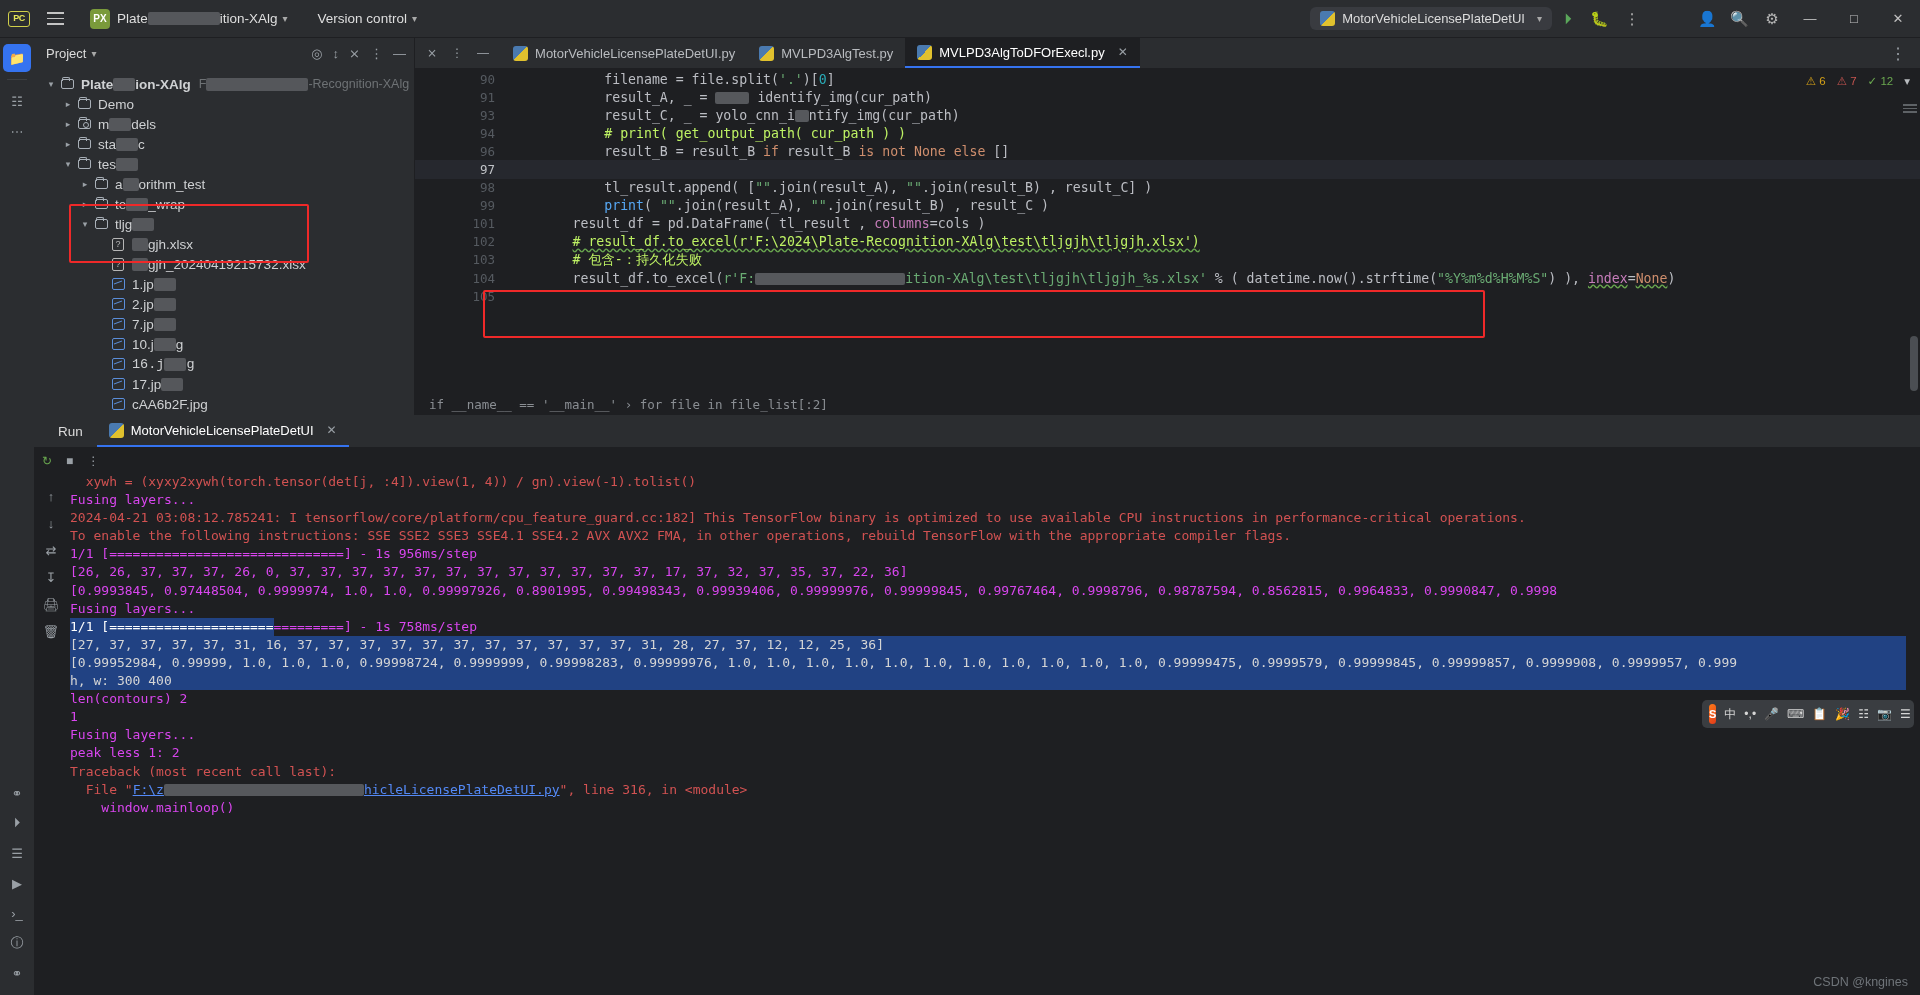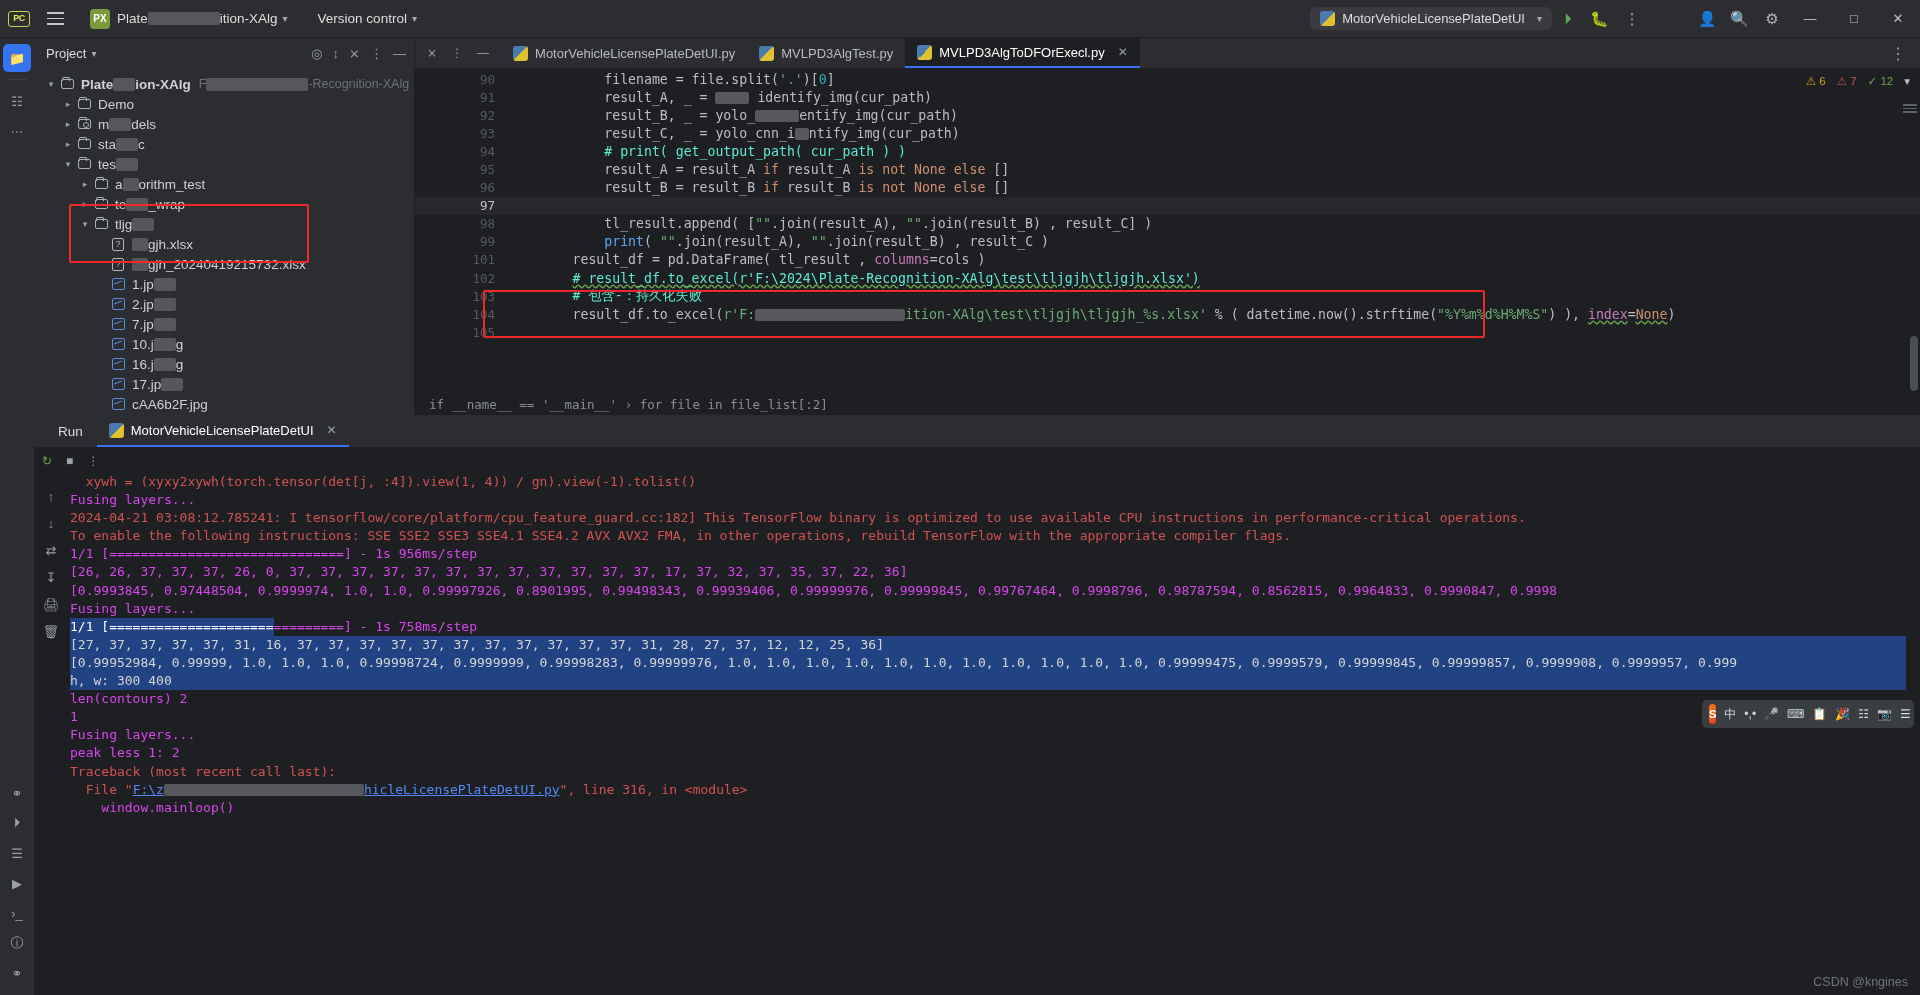--- a/index.html
+++ b/index.html
@@ -113,21 +113,21 @@
   .inspect-bar .g { color:#6aa84f; }
   .code-wrap { position:relative; padding-top:2px; }
   .cline { display:flex; height:18.1px; align-items:center; font-family:"DejaVu Sans Mono", monospace; font-size:13.2px;padding-left:16px; }
   .cline.cur { background:#26282e; }
   .gut { width:78px; text-align:right; padding-right:14px; color:#555a60; flex:none; font-size:12.5px; }
   .cline.cur .gut { color:#c0c3c7; }
   .ctext { white-space:pre; color:#bcbec4; }
   .kw  { color:#cf8e6d; }
   .str { color:#6aab73; }
   .num { color:#2aacb8; }
-  .cmt { color:#5eead4; }
+  .cmt { color:#bef264; }
   .fn  { color:#56a8f5; }
   .named { color:#c77dbb; }
   .u-grn { text-decoration: underline; text-decoration-color:#6aa84f; text-decoration-style: wavy; }
   .blurpatch { display:inline-block; background:#56585c; border-radius:2px; height:12px; vertical-align:-2px; }
 
   .breadcrumb {
     position:absolute; left:415px; top:393px; width:1505px; height:22px; background:#1e1f22;
     display:flex; align-items:center; padding-left:14px; font-size:12.5px; color:#8a8e93;
     font-family:"DejaVu Sans Mono", monospace;
   }
@@ -392,21 +392,21 @@
           <span class="arrow blank"></span>
           <span class="ficon">
             <span class="img-glyph"></span>
           </span>
           <span class="tlabel">
             <span>10.j</span>
             <span class="redact" style="width: 22px;"></span>
             <span>g</span>
           </span>
         </div>
-        <div class="trow" style="padding-left: 61px;">
+        <div class="trow" style="padding-left: 61px; font-family: Liberation Mono, monospace;">
           <span class="arrow blank"></span>
           <span class="ficon">
             <span class="img-glyph"></span>
           </span>
           <span class="tlabel">
             <span>16.j</span>
             <span class="redact" style="width: 22px;"></span>
             <span>g</span>
           </span>
         </div>
@@ -470,34 +470,26 @@
     <div class="code-wrap" id="code">
         <div class="cline">
           <span class="gut">90</span>
           <span class="ctext">            <span class="ctext">filename = file.split(</span><span class="str">'.'</span><span class="ctext">)[</span><span class="num">0</span><span class="ctext">]</span></span>
         </div>
         <div class="cline">
           <span class="gut">91</span>
           <span class="ctext">            <span class="ctext">result_A, _ = </span><span class="blurpatch" style="width: 34px;"></span><span class="ctext"> identify_img(cur_path)</span></span>
         </div>
         <div class="cline">
-          <span class="gut">92</span>
-          <span class="ctext">            <span class="ctext">result_B, _ = yolo_</span><span class="blurpatch" style="width: 44px;"></span><span class="ctext">entify_img(cur_path)</span></span>
-        </div>
-        <div class="cline">
           <span class="gut">93</span>
           <span class="ctext">            <span class="ctext">result_C, _ = yolo_cnn_i</span><span class="blurpatch" style="width: 14px;"></span><span class="ctext">ntify_img(cur_path)</span></span>
         </div>
         <div class="cline">
           <span class="gut">94</span>
           <span class="ctext">            <span class="cmt"># print( get_output_path( cur_path ) )</span></span>
-        </div>
-        <div class="cline">
-          <span class="gut">95</span>
-          <span class="ctext">            <span class="ctext">result_A = result_A </span><span class="kw">if</span><span class="ctext"> result_A </span><span class="kw">is not None else</span><span class="ctext"> []</span></span>
         </div>
         <div class="cline">
           <span class="gut">96</span>
           <span class="ctext">            <span class="ctext">result_B = result_B </span><span class="kw">if</span><span class="ctext"> result_B </span><span class="kw">is not None else</span><span class="ctext"> []</span></span>
         </div>
         <div class="cline cur">
           <span class="gut">97</span>
           <span class="ctext"></span>
         </div>
         <div class="cline">

